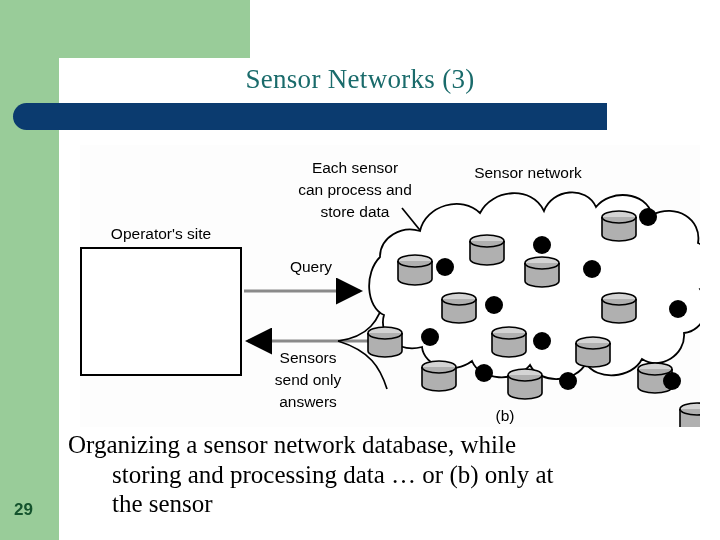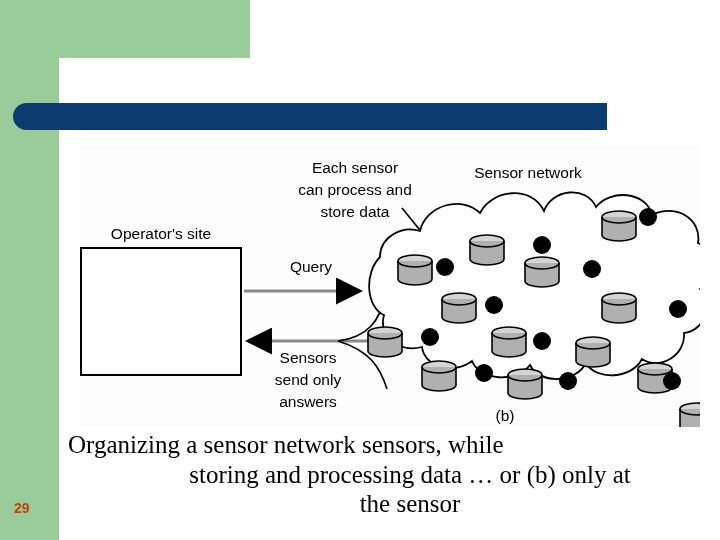--- a/index.html
+++ b/index.html
@@ -64,23 +64,23 @@
     font-size: 27px;
     color: #1a6b6b;
     letter-spacing: .3px;
     white-space: nowrap;
   }
   .page-number {
     position: absolute;
     left: 14px;
     top: 500px;
     font-family: "Liberation Sans", sans-serif;
-    font-size: 14px;
+    font-size: 17px;
     font-weight: bold;
-    color: #c2410c;
+    color: #14532d;
   }
   
   .figure {
     position: absolute;
     left: 80px;
     top: 145px;
     width: 620px;
     height: 282px;
     background: #fdfdfd;
   }
@@ -95,33 +95,34 @@
     position: absolute;
     left: 68px;
     top: 430px;
     width: 640px;
     font-family: "Liberation Serif", serif;
     font-size: 25px;
     line-height: 1.18;
     color: #000000;
     text-indent: 0;
   }
-  .caption .l2, .caption .l3 { display:block; padding-left: 44px; text-align: center; }
+  .caption .l2, .caption .l3 { display:block; padding-left: 44px; }
   .caption .l1 { display:block; }
 </style>
 </head>
 <body>
 
 <div id="slide">
 
   <div class="green-block" style="background: rgb(153, 204, 153);"></div>
   <div class="green-sidebar" style="background: rgb(153, 204, 153);"></div>
   <div class="white-panel"></div>
   <div class="navy-bar" style="background: rgb(11, 59, 111);"></div>
 
+  <div class="page-title" style="color: rgb(26, 107, 107);">Sensor Networks (3)</div>
 
   <div class="page-number">29</div>
 
   <div class="figure">
     <svg width="620" height="282" viewBox="0 0 620 282" xmlns="http://www.w3.org/2000/svg">
 
       <defs>
         <marker id="ah" markerWidth="9" markerHeight="9" refX="8" refY="4.5" orient="auto">
           <path d="M0,0 L9,4.5 L0,9 z" fill="#000000"></path>
         </marker>
@@ -220,18 +221,18 @@
         <circle cx="742" cy="240" r="9" fill="#000000"></circle>
         <circle cx="592" cy="236" r="9" fill="#000000"></circle>
       </g>
 
       <text class="fig-label" x="425" y="276" text-anchor="middle">(b)</text>
 
     </svg>
   </div>
 
   <div class="caption">
-    <span class="l1">Organizing a sensor network sensors, while</span>
+    <span class="l1">Organizing a sensor network database, while</span>
     <span class="l2">storing and processing data … or (b) only at</span>
     <span class="l3">the sensor</span>
   </div>
 
 </div>
 
 </body></html>

